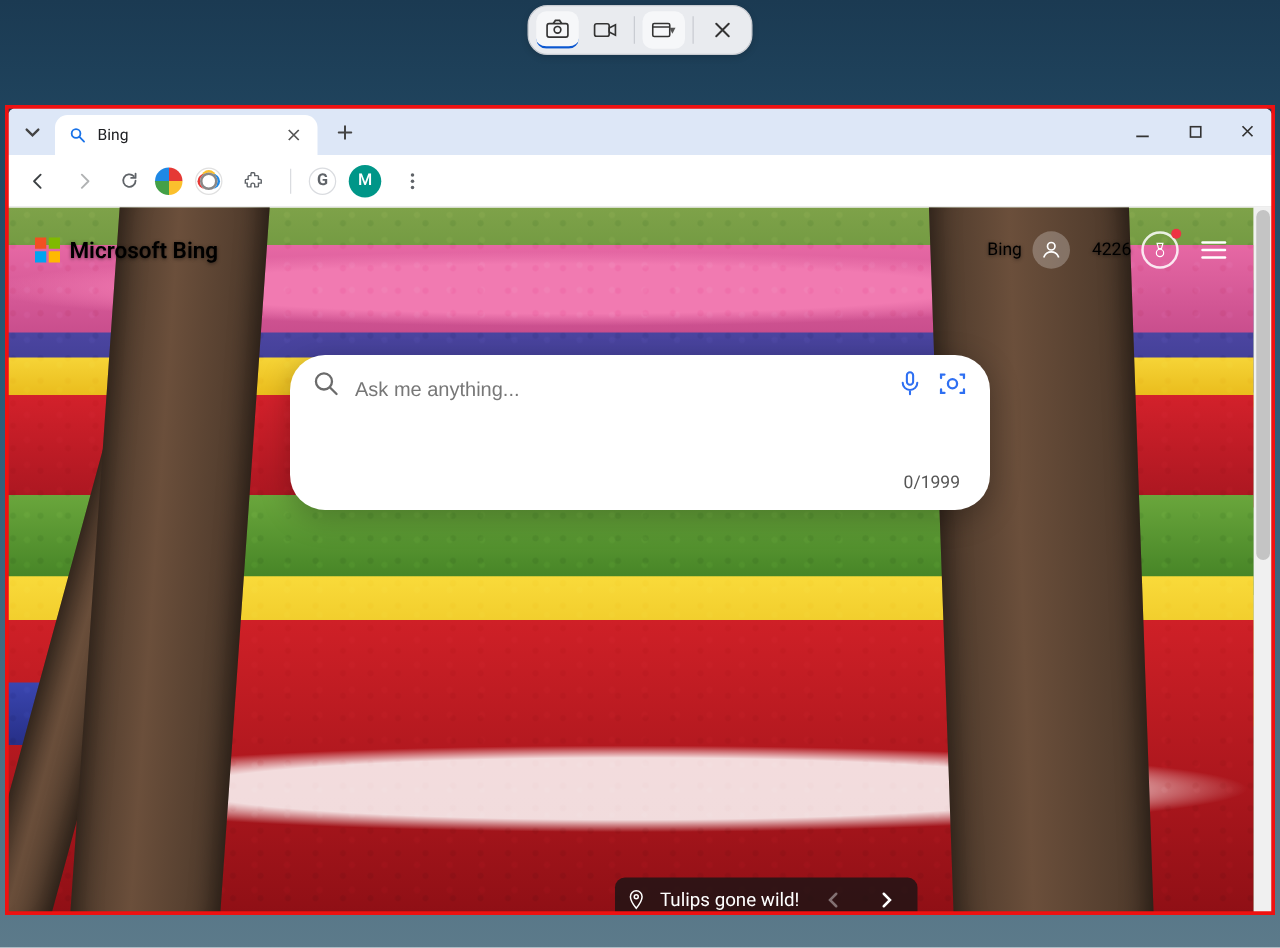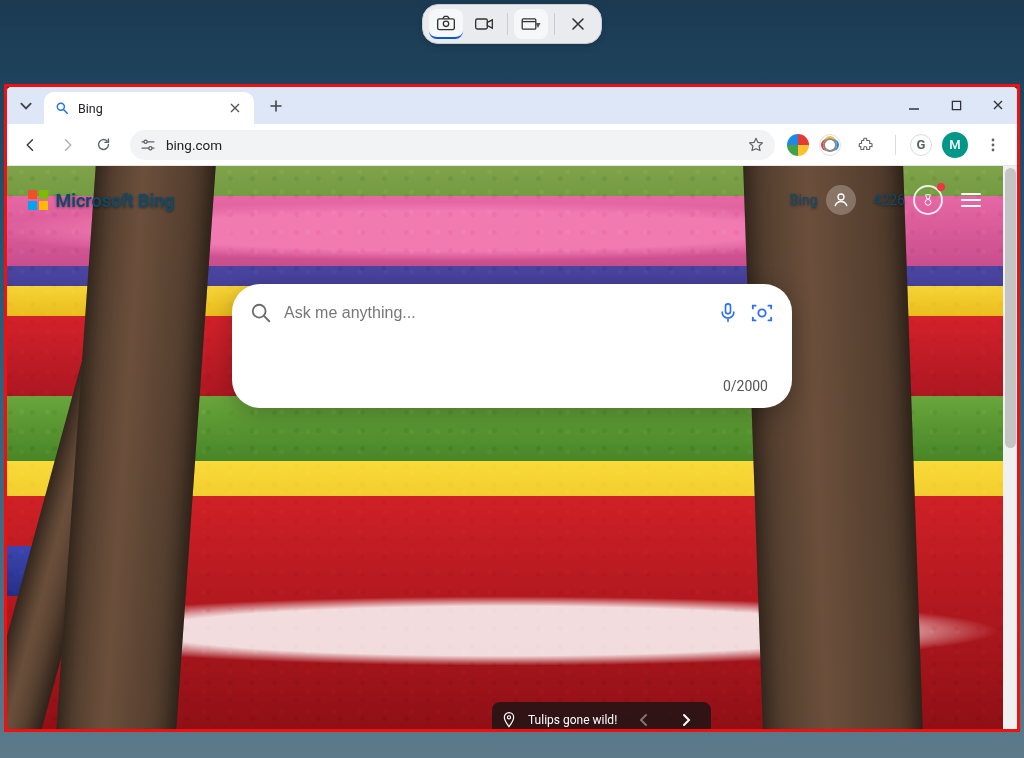--- a/index.html
+++ b/index.html
@@ -71,46 +71,46 @@
   .trunk { position:absolute; top:-20px; bottom:-20px; background:linear-gradient(90deg,#4b382a,#6b4f3b 40%,#4a3729); border-radius:20px; box-shadow: inset -8px 0 18px rgba(0,0,0,.4), inset 8px 0 18px rgba(0,0,0,.3); transform:skewX(-4deg);}
   .trunk.t1 { left:70px; width:120px; }
   .trunk.t1b{ left:40px; width:60px; top:70px; bottom:-20px; transform:skewX(-18deg) rotate(-3deg);}
   .trunk.t2 { right:90px; width:160px; transform:skewX(2deg);}
   .texture { position:absolute; inset:0; background:
      radial-gradient(circle at 20% 70%, rgba(0,0,0,.08) 0 2px, transparent 3px) 0 0/22px 18px,
      radial-gradient(circle at 60% 30%, rgba(255,255,255,.06) 0 2px, transparent 3px) 0 0/26px 20px;
      mix-blend-mode:overlay;}
 
   
-  .bing-header { position:absolute; top:14px; left:0; right:15px; height:40px; display:flex; align-items:center; padding:0 22px; color:#0c4a6e; z-index:5; }
+  .bing-header { position:absolute; top:14px; left:0; right:15px; height:40px; display:flex; align-items:center; padding:0 22px; color:#000000; z-index:5; }
   .ms-logo { display:flex; align-items:center; gap:8px; font-size:18px; font-weight:600; text-shadow:0 1px 3px rgba(0,0,0,.5);}
   .ms-sq { display:grid; grid-template-columns:9px 9px; grid-template-rows:9px 9px; gap:1.5px; }
   .ms-sq span:nth-child(1){background:#f25022} .ms-sq span:nth-child(2){background:#7fba00}
   .ms-sq span:nth-child(3){background:#00a4ef} .ms-sq span:nth-child(4){background:#ffb900}
   .bing-header .spacer{flex:1}
   .bh-item { display:flex; align-items:center; gap:8px; margin-left:18px; font-size:14px; text-shadow:0 1px 3px rgba(0,0,0,.5);}
   .bh-avatar { width:30px; height:30px; border-radius:50%; background:rgba(255,255,255,.25); display:flex; align-items:center; justify-content:center;}
   .bh-medal { width:30px; height:30px; border-radius:50%; border:2px solid rgba(255,255,255,.85); display:flex; align-items:center; justify-content:center; position:relative;}
   .bh-medal::after{content:""; position:absolute; top:-4px; right:-4px; width:8px; height:8px; background:#e34; border-radius:50%;}
   .hamburger { display:flex; flex-direction:column; gap:4px; cursor:pointer; margin-left:18px;}
   .hamburger span{display:block; width:20px; height:2px; background:#fff; border-radius:1px;}
 
   
   .searchbox { position:absolute; z-index:6; left:50%; transform:translateX(-50%); top:118px; width:560px; background:#fff; border-radius:28px; box-shadow:0 6px 24px rgba(0,0,0,.25); padding:12px 18px 14px 18px; }
-  .sb-row { display:flex; align-items:center; gap:12px; height:34px;}
+  .sb-row { display:flex; gap:12px; height:34px;}
   .sb-row input { flex:1; border:none; outline:none; font-size:16px; color:#333; background:transparent;}
   .sb-row input::placeholder{color:#777;}
   .sb-icon { color:#6b6b6b; }
   .sb-icon.mic { color:#2e6ff2; }
   .sb-icon.cam { color:#2e6ff2; }
   .sb-body { height:48px; }
   .sb-counter { text-align:right; color:#555; font-size:14px; padding-right:6px;}
 
   
-  .caption { position:absolute; bottom:-8px; left:50%; transform:translateX(-20px); background:rgba(20,20,20,.78); color:#fff; border-radius:8px 8px 0 0; height:36px; display:flex; align-items:center; padding:12px 10px; gap:12px; font-size:12px; z-index:6; }
+  .caption { position:absolute; bottom:-8px; left:50%; transform:translateX(-20px); background:rgba(20,20,20,.78); color:#fff; border-radius:8px 8px 0 0; height:36px; display:flex; align-items:center; padding:12px 10px; gap:12px; font-size:15px; z-index:6; }
   .cap-nav { width:30px; height:26px; display:flex; align-items:center; justify-content:center; color:#ccc; cursor:pointer;}
   .cap-nav.off{opacity:.4}
   .pin { color:#fff; }
 
   svg { display:block; }
 </style>
 </head>
 <body>
 
 <div class="screenshot-bar">
@@ -201,37 +201,20 @@
         <svg width="18" height="18" viewBox="0 0 24 24">
           <path d="M10 5l7 7-7 7" fill="none" stroke="#3c4043" stroke-width="2" stroke-linecap="round" stroke-linejoin="round"></path>
         </svg>
       </div>
     <div class="tb-btn">
         <svg width="17" height="17" viewBox="0 0 24 24">
           <path d="M19 12a7 7 0 1 1-2.1-5M19 4v5h-5" fill="none" stroke="#5f6368" stroke-width="2" stroke-linecap="round" stroke-linejoin="round"></path>
         </svg>
       </div>
 
-    <div class="omnibox">
-      <span class="tune">
-        <svg width="16" height="14" viewBox="0 0 20 16">
-            <line x1="2" y1="4" x2="18" y2="4" stroke="#5f6368" stroke-width="1.6"></line>
-            <circle cx="7" cy="4" r="2" fill="#fff" stroke="#5f6368" stroke-width="1.6"></circle>
-            <line x1="2" y1="12" x2="18" y2="12" stroke="#5f6368" stroke-width="1.6"></line>
-            <circle cx="13" cy="12" r="2" fill="#fff" stroke="#5f6368" stroke-width="1.6"></circle>
-          </svg>
-      </span>
-      <span class="site">bing.com</span>
-      <span class="spacer"></span>
-      <span class="star">
-        <svg width="18" height="18" viewBox="0 0 24 24">
-            <path d="M12 3l2.6 5.6 6 .6-4.5 4.2 1.3 6L12 16.9 6.6 19.4l1.3-6L3.4 9.2l6-.6z" fill="none" stroke="#5f6368" stroke-width="1.6" stroke-linejoin="round"></path>
-          </svg>
-      </span>
-    </div>
 
     <div class="right-icons">
       <div class="ext-globe"></div>
       <div class="ext-lens"></div>
       <div class="tb-btn">
         <svg width="18" height="18" viewBox="0 0 24 24">
             <path d="M9 3h3a1 1 0 0 1 1 1v2h3a1 1 0 0 1 1 1v3h2a1 1 0 0 1 1 1v3h-3v3a1 1 0 0 1-1 1h-3v-2a2 2 0 1 0-4 0v2H6a1 1 0 0 1-1-1v-3H3v-3a1 1 0 0 1 1-1h2V7a1 1 0 0 1 1-1h2V4a1 1 0 0 1 1-1z" fill="none" stroke="#5f6368" stroke-width="1.5"></path>
           </svg>
       </div>
       <div class="sep"></div>
@@ -318,21 +301,21 @@
             </svg>
         </span>
         <span class="sb-icon cam">
           <svg width="24" height="22" viewBox="0 0 26 24">
               <path d="M3 7V4h3M23 7V4h-3M3 17v3h3M23 17v3h-3" fill="none" stroke="#2e6ff2" stroke-width="2" stroke-linecap="round"></path>
               <circle cx="13" cy="12" r="4" fill="none" stroke="#2e6ff2" stroke-width="2"></circle>
             </svg>
         </span>
       </div>
       <div class="sb-body"></div>
-      <div class="sb-counter">0/2000</div>
+      <div class="sb-counter">0/1999</div>
     </div>
 
     <div class="caption">
       <span class="pin">
         <svg width="14" height="16" viewBox="0 0 20 24">
             <path d="M10 1a7 7 0 0 1 7 7c0 5-7 14-7 14S3 13 3 8a7 7 0 0 1 7-7z" fill="none" stroke="#fff" stroke-width="1.8"></path>
             <circle cx="10" cy="8" r="2.4" fill="none" stroke="#fff" stroke-width="1.8"></circle>
           </svg>
       </span>
       <span>Tulips gone wild!</span>

